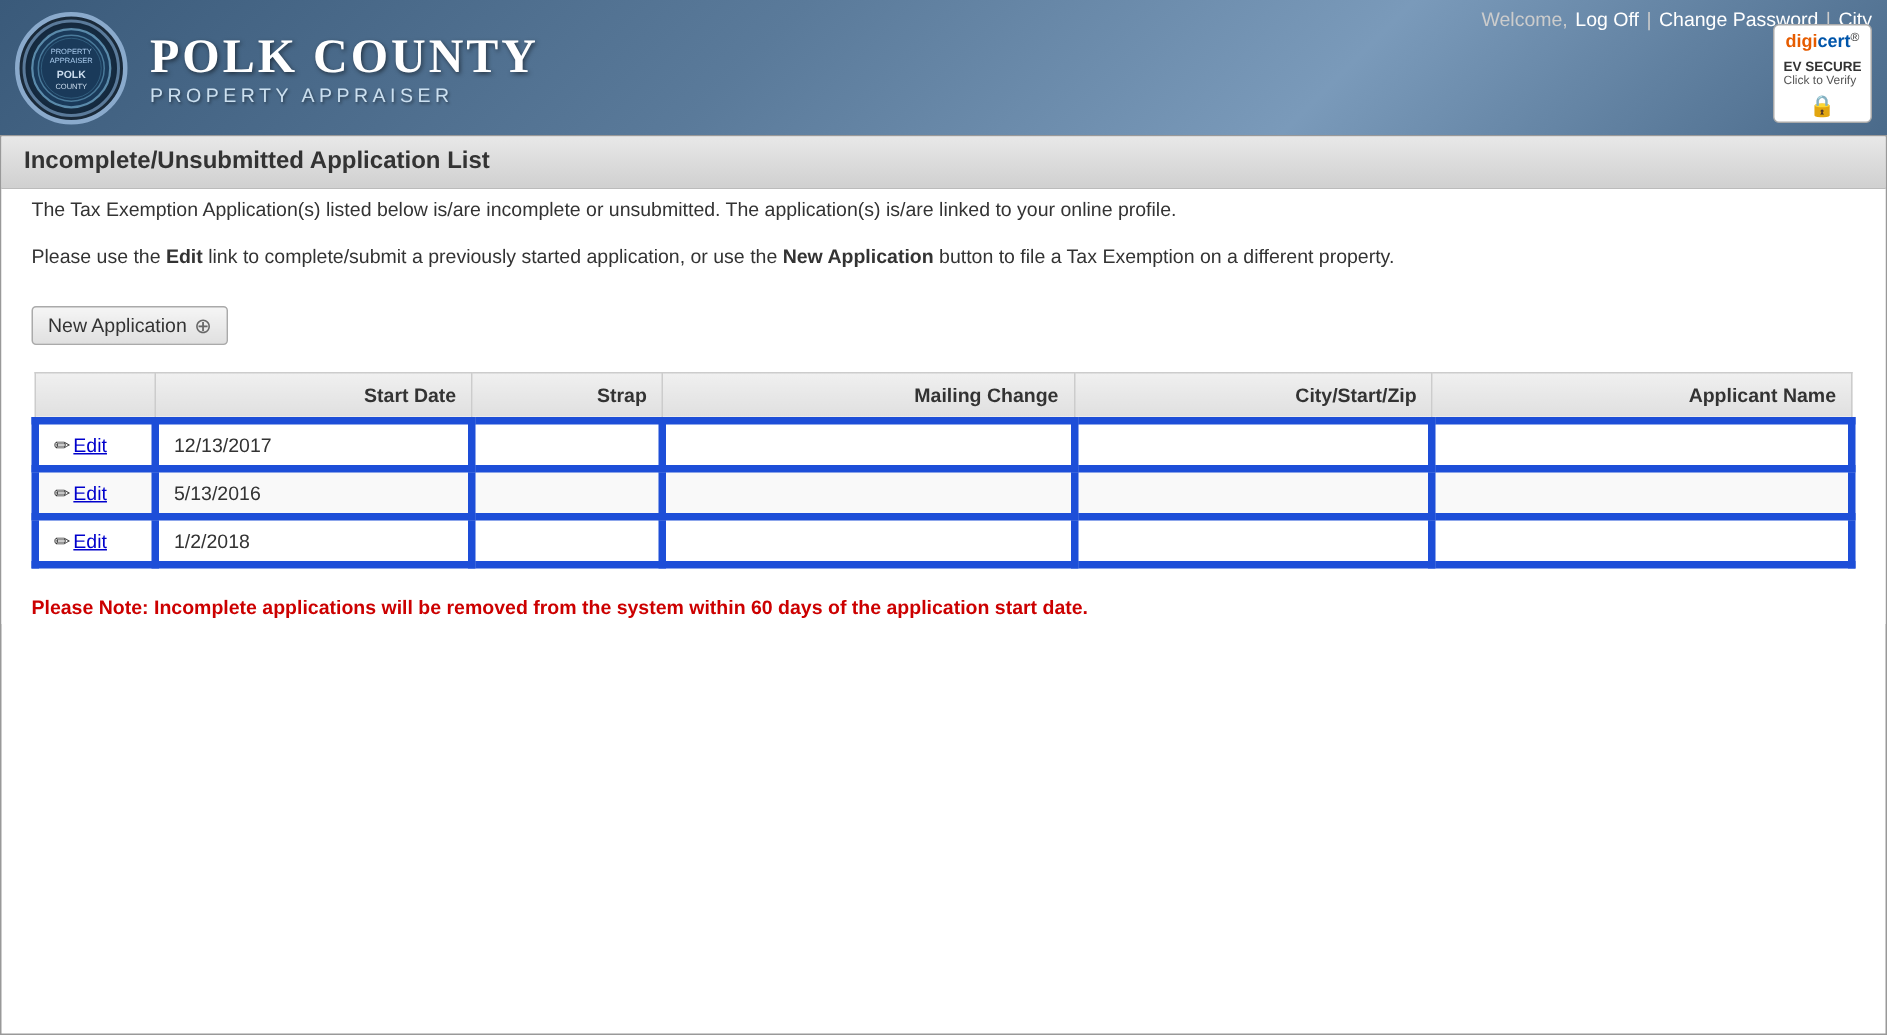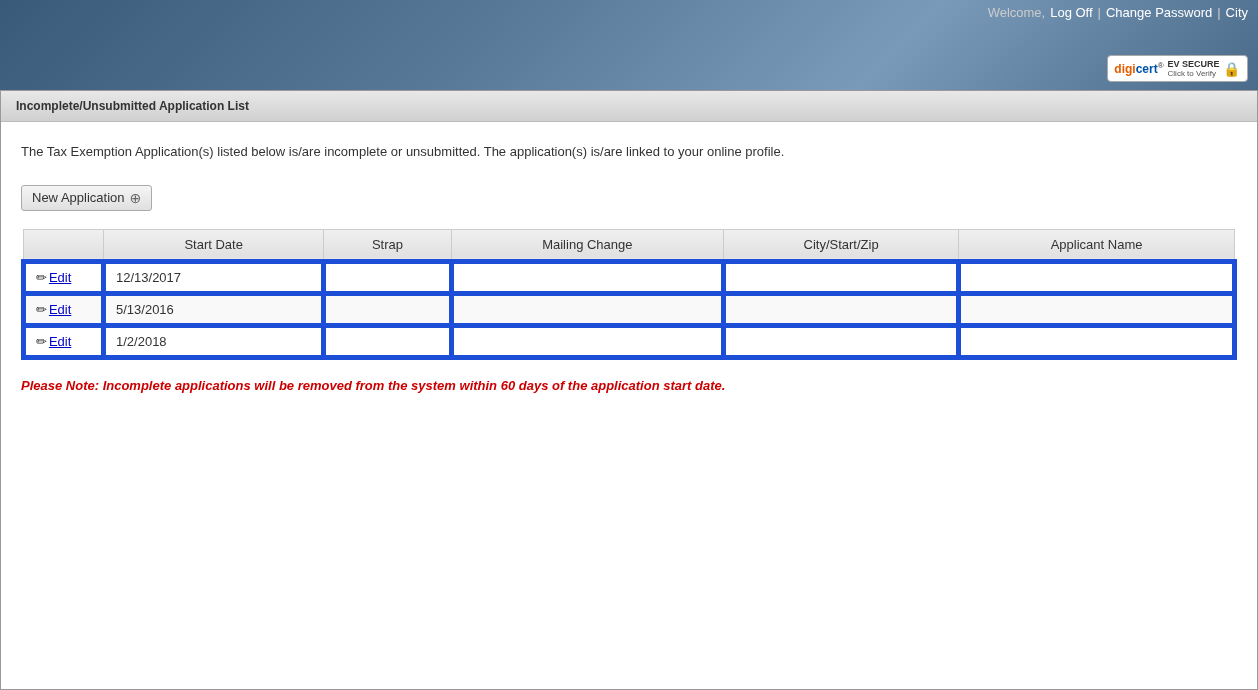--- a/index.html
+++ b/index.html
@@ -88,38 +88,39 @@
       right: 10px;
       background: #fff;
       border: 1px solid #aaa;
       border-radius: 4px;
       padding: 3px 6px;
       display: flex;
       align-items: center;
       gap: 4px;
       font-size: 11px;
       color: #333;
+      flex-direction: column;
     }
     .lock-icon {
       font-size: 14px;
     }
 
     
     .page-title-bar {
       background: linear-gradient(to bottom, #e8e8e8, #d0d0d0);
       border-bottom: 1px solid #bbb;
       padding: 8px 15px;
-      font-size: 12px;
+      font-size: 16px;
       font-weight: bold;
       color: #333;
     }
 
     
     .content-body {
-      padding: 20px 20px;
+      padding: 4px 20px;
       background: #fff;
     }
 
     .intro-text {
       margin-bottom: 10px;
       color: #333;
       font-size: 13px;
       line-height: 1.6;
     }
     .intro-text strong {
@@ -149,23 +150,23 @@
     
     .app-table {
       width: 100%;
       border-collapse: collapse;
       border: 1px solid #ccc;
     }
     .app-table th {
       background: linear-gradient(to bottom, #f0f0f0, #e0e0e0);
       border: 1px solid #ccc;
       padding: 7px 10px;
-      text-align: center;
-      font-size: 13px;
-      font-weight: normal;
+      text-align: right;
+      font-size: 13px;
+      font-weight: bold;
       color: #333;
     }
     .app-table td {
       border: 5px solid #1d4ed8;
       padding: 6px 10px;
       font-size: 13px;
       color: #333;
     }
     .app-table tr:nth-child(even) td { background: #f9f9f9; }
     .app-table tr:nth-child(odd) td { background: #fff; }
@@ -174,33 +175,51 @@
       color: #0000cc;
       text-decoration: underline;
       cursor: pointer;
     }
 
     .note-text {
       color: #cc0000;
       font-weight: bold;
       margin-top: 18px;
       font-size: 13px;
-      font-style: italic;
     }
 
     
     .page-wrapper {
       border: 1px solid #999;
       min-height: 600px;
     }
   </style>
 </head>
 <body>
 
 <div class="header">
+  <div class="header-left">
+    <div class="logo-circle">
+      <div class="logo-inner">
+        <svg width="55" height="55" viewBox="0 0 55 55">
+          <circle cx="27.5" cy="27.5" r="26" fill="#1a3a5a" stroke="#5a8aaa" stroke-width="1.5"></circle>
+          <circle cx="27.5" cy="27.5" r="22" fill="none" stroke="#4a7a9a" stroke-width="1"></circle>
+          <text x="27.5" y="18" text-anchor="middle" fill="#aaccee" font-size="5" font-family="Arial">PROPERTY</text>
+          <text x="27.5" y="24" text-anchor="middle" fill="#aaccee" font-size="5" font-family="Arial">APPRAISER</text>
+          <text x="27.5" y="34" text-anchor="middle" fill="#ccddee" font-size="7" font-family="Arial" font-weight="bold">POLK</text>
+          <text x="27.5" y="41" text-anchor="middle" fill="#ccddee" font-size="5" font-family="Arial">COUNTY</text>
+          <circle cx="27.5" cy="27.5" r="20" fill="none" stroke="#3a6a8a" stroke-width="0.5"></circle>
+        </svg>
+      </div>
+    </div>
+    <div class="header-title">
+      <h1>POLK COUNTY</h1>
+      <p>PROPERTY APPRAISER</p>
+    </div>
+  </div>
 
   <div class="top-nav">
     <span>Welcome,</span>
     <a>Log Off</a>
     <span>|</span>
     <a>Change Password</a>
     <span>|</span>
     <a>City</a>
   </div>
 
@@ -219,20 +238,23 @@
 <div class="page-wrapper">
 
   <div class="page-title-bar">
     <span>Incomplete/Unsubmitted Application List</span>
   </div>
 
   <div class="content-body">
 
     <p class="intro-text">The Tax Exemption Application(s) listed below is/are incomplete or unsubmitted. The application(s) is/are linked to your online profile.</p>
 
+    <p class="intro-text">
+      <span>Please use the </span><strong>Edit</strong><span> link to complete/submit a previously started application, or use the </span><strong>New Application</strong><span> button to file a Tax Exemption on a different property.</span>
+    </p>
 
     
     <button class="btn-new-app">
       <span>New Application</span>
       <span class="btn-plus">⊕</span>
     </button>
 
     
     <table class="app-table">
       <thead>

